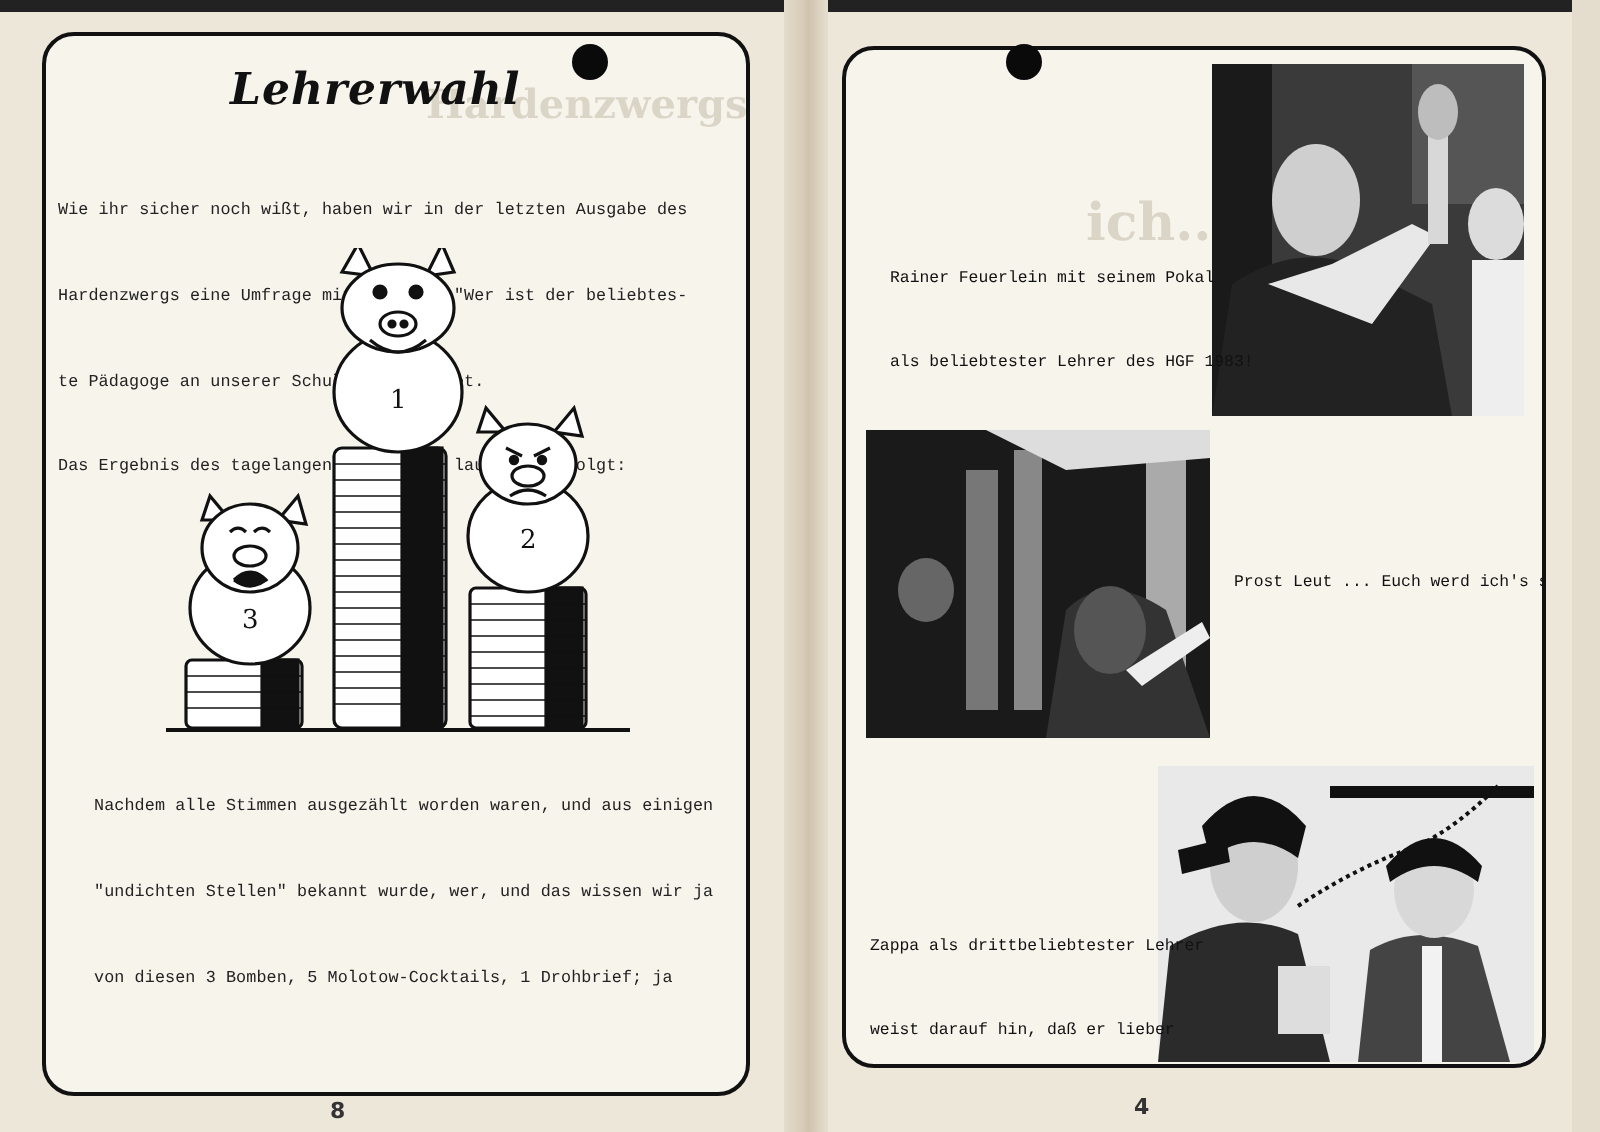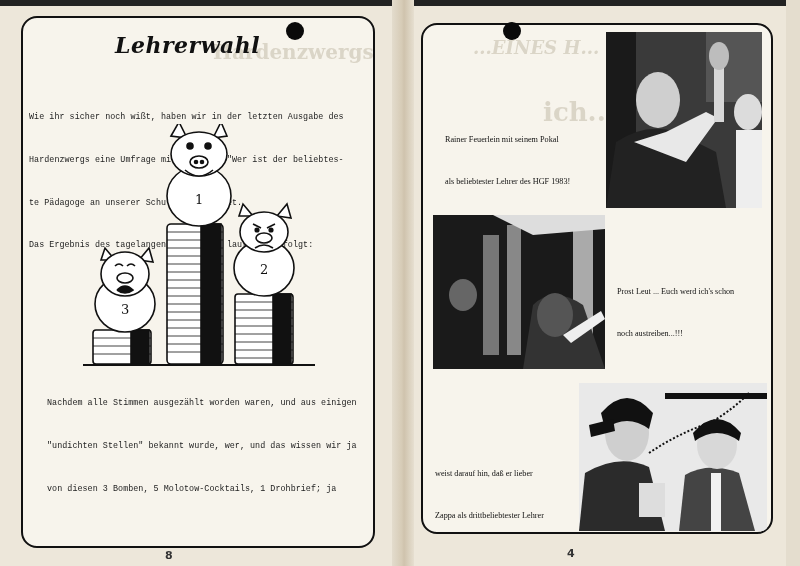--- a/index.html
+++ b/index.html
@@ -14,36 +14,36 @@
   .rightedge { position:absolute; left:786px; top:0; width:14px; height:566px; background:#e4ddce; }
   .page { position:absolute; border:2px solid #111; border-radius:16px; background:#f7f4ec; overflow:hidden; }
   #left-frame { left:21px; top:16px; width:350px; height:528px; }
   #right-frame { left:421px; top:23px; width:348px; height:507px; }
   .hole { position:absolute; width:18px; height:18px; border-radius:50%; background:#0a0a0a; }
   .ghost { position:absolute; color:#cfc8b8; font-family:"DejaVu Serif", serif; font-weight:bold; font-size:20px; opacity:.7; white-space:nowrap; }
   .title { position:absolute; left:92px; top:14px; font-family:"DejaVu Serif", serif; font-style:italic; font-weight:900; font-size:22px; color:#111; letter-spacing:0.5px; }
   .para { position:absolute; font-size:8.4px; line-height:14.2px; color:#222; white-space:pre; letter-spacing:0.05px; }
   .prizes { position:absolute; left:6px; top:124px; font-size:8.4px; line-height:14.2px; color:#222; }
   .pageno { position:absolute; font-family:"DejaVu Sans", sans-serif; font-size:11px; font-weight:bold; color:#333; }
-  .caption { position:absolute; font-family:Liberation Serif, serif; font-size:8.2px; line-height:14px; color:#111; white-space:pre; }
+  .caption { position:absolute; font-family:Liberation Mono, monospace; font-size:8.2px; line-height:14px; color:#111; white-space:pre; }
   .photo { position:absolute; background:#555; overflow:hidden; }
   .photo svg { display:block; }
 </style>
 </head>
 <body>
 
 <div class="topbar"></div>
 <div class="spine"></div>
 <div class="rightedge"></div>
 
 <div class="page" id="left-frame">
   <div class="ghost" style="left:190px;top:22px;">Hardenzwergs Leserecke</div>
   <div class="title">Lehrerwahl</div>
 
-  <div class="para" style="left:6px;top:64px;">
+  <div class="para" style="left:6px;top:52px;">
     <div>Wie ihr sicher noch wißt, haben wir in der letzten Ausgabe des</div>
     <div>Hardenzwergs eine Umfrage mit dem Motto"Wer ist der beliebtes-</div>
     <div>te Pädagoge an unserer Schule?" gestartet.</div>
     <div>Das Ergebnis des tagelangen Auszählens lautet wie folgt:</div>
   </div>
 
 
   <svg style="position:absolute;left:56px;top:106px;" width="240" height="248" viewBox="0 0 240 248">
     <g stroke="#111" stroke-width="1.6" fill="#fff">
 
@@ -145,21 +145,20 @@
     
     
     
     
   </div>
 </div>
 <div class="hole" style="left:286px;top:22px;"></div>
 <div class="pageno" style="left:165px;top:549px;">8</div>
 
 <div class="page" id="right-frame">
-  <div class="ghost" style="left:50px;top:12px;font-size:18px;font-style:italic;">...EINES H...</div>
   <div class="ghost" style="left:120px;top:72px;font-size:26px;">ich...</div>
 
   <div class="photo" style="left:183px;top:7px;width:156px;height:176px;background:#2a2a2a;">
     <svg width="156" height="176" viewBox="0 0 156 176">
       <rect width="156" height="176" fill="#3a3a3a"></rect>
       <rect x="0" y="0" width="30" height="176" fill="#1a1a1a"></rect>
       <rect x="100" y="0" width="56" height="70" fill="#555"></rect>
       <path d="M0 176 L10 110 Q40 90 70 100 L110 120 L120 176 Z" fill="#222"></path>
       <ellipse cx="52" cy="68" rx="22" ry="28" fill="#cfcfcf"></ellipse>
       <path d="M28 110 L60 100 L100 80 L112 86 L80 130 Z" fill="#e8e8e8"></path>
@@ -182,39 +181,38 @@
       <rect x="140" y="10" width="20" height="110" fill="#aaa"></rect>
       <path d="M0 0 L172 0 L172 14 L100 20 L60 0 Z" fill="#ddd"></path>
       <path d="M90 154 L100 90 Q120 70 150 90 L172 154 Z" fill="#333"></path>
       <ellipse cx="122" cy="100" rx="18" ry="22" fill="#555"></ellipse>
       <path d="M130 120 L168 96 L172 104 L138 128 Z" fill="#eee"></path>
       <ellipse cx="30" cy="80" rx="14" ry="16" fill="#666"></ellipse>
     </svg>
   </div>
   <div class="caption" style="left:194px;top:232px;">
     <div>Prost Leut ... Euch werd ich's schon</div>
-    <div>noch austreiben...!!!</div>
   </div>
 
   <div class="photo" style="left:156px;top:358px;width:188px;height:148px;background:#eee;">
     <svg width="188" height="148" viewBox="0 0 188 148">
       <rect width="188" height="148" fill="#e9e9e9"></rect>
       <rect x="86" y="10" width="102" height="6" fill="#111"></rect>
       <path d="M0 148 L6 90 Q40 70 70 84 L86 148 Z" fill="#2b2b2b"></path>
       <ellipse cx="48" cy="50" rx="22" ry="28" fill="#cfcfcf"></ellipse>
       <path d="M22 30 Q48 0 74 30 L70 46 Q48 30 26 46 Z" fill="#111"></path>
       <path d="M10 42 L34 36 L36 48 L12 54 Z" fill="#111"></path>
       <rect x="60" y="100" width="26" height="34" fill="#ddd"></rect>
       <path d="M70 70 Q100 50 130 40 Q150 30 170 10" stroke="#111" stroke-width="2" stroke-dasharray="2 2" fill="none"></path>
       <path d="M100 148 L106 92 Q130 78 160 90 L176 148 Z" fill="#444"></path>
       <ellipse cx="138" cy="62" rx="20" ry="24" fill="#d8d8d8"></ellipse>
       <path d="M114 50 Q138 22 162 50 L160 58 Q138 42 116 58 Z" fill="#111"></path>
       <rect x="132" y="90" width="10" height="58" fill="#f2f2f2"></rect>
     </svg>
   </div>
   <div class="caption" style="left:12px;top:414px;">
+    <div>Zappa als drittbeliebtester Lehrer</div>
     <div>weist darauf hin, daß er lieber</div>
-    <div>Zappa als drittbeliebtester Lehrer</div>
     
   </div>
 </div>
 <div class="hole" style="left:503px;top:22px;"></div>
 <div class="pageno" style="left:567px;top:547px;">4</div>
 
 </body></html>

